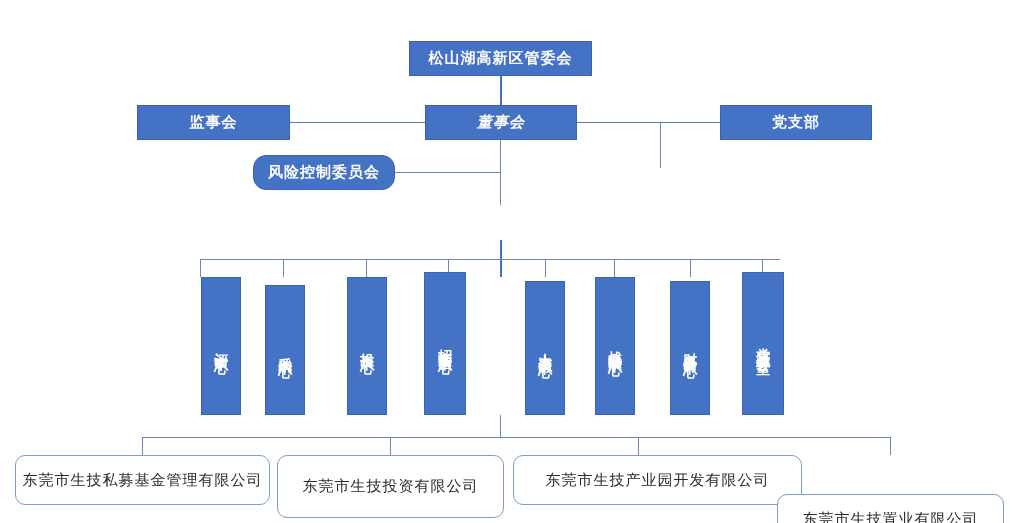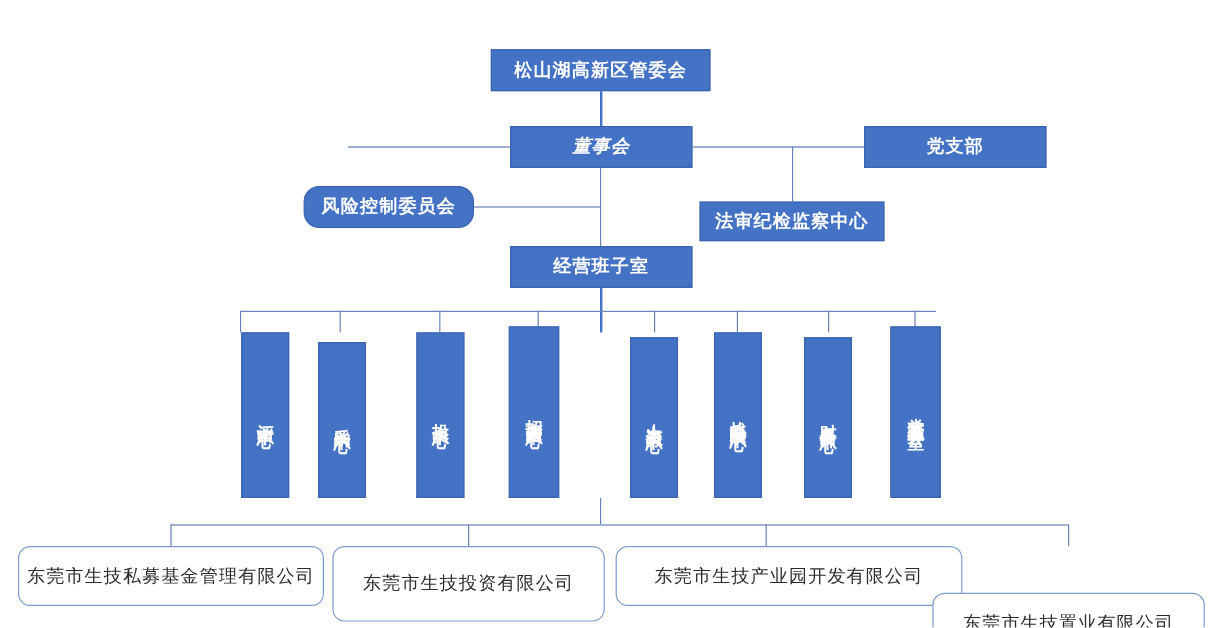--- a/index.html
+++ b/index.html
@@ -90,30 +90,29 @@
 
   <div class="ln lnh" style="left:142px;top:437px;width:748px;"></div>
 
   <div class="ln lnv" style="left:142px;top:437px;height:18px;"></div>
   <div class="ln lnv" style="left:390px;top:437px;height:18px;"></div>
   <div class="ln lnv" style="left:638px;top:437px;height:18px;"></div>
   <div class="ln lnv" style="left:890px;top:437px;height:18px;"></div>
 
   <div class="node h" style="left:409px;top:41px;width:183px;height:35px;">松山湖高新区管委会</div>
 
+  <div class="node h" style="left:137px;top:105px;width:153px;height:35px;">监事会</div>
 
   <div class="node h" style="left:425px;top:105px;width:152px;height:35px;font-style:italic;">董事会</div>
 
   <div class="node h" style="left:720px;top:105px;width:152px;height:35px;">党支部</div>
 
   <div class="node h" style="left:253px;top:155px;width:142px;height:35px;border-radius:13px;">风险控制委员会</div>
 
-  <div class="node h" style="left:583px;top:168px;width:154px;height:33px;">法审纪检监察中心</div>
 
-  <div class="node h" style="left:425px;top:205px;width:152px;height:35px;">经营班子室</div>
 
   <div class="node v" style="left:201px;top:277px;width:40px;height:138px;">评审中心</div>
   <div class="node v" style="left:265px;top:285px;width:40px;height:130px;">采购中心</div>
   <div class="node v" style="left:347px;top:277px;width:40px;height:138px;">投资中心</div>
   <div class="node v" style="left:424px;top:272px;width:42px;height:143px;">招商运营中心</div>
   <div class="node v" style="left:525px;top:281px;width:40px;height:134px;">人力资源中心</div>
   <div class="node v" style="left:595px;top:277px;width:40px;height:138px;">战略发展中心</div>
   <div class="node v" style="left:670px;top:281px;width:40px;height:134px;">财务会计中心</div>
   <div class="node v" style="left:742px;top:272px;width:42px;height:143px;">党建行政办公室</div>
 

